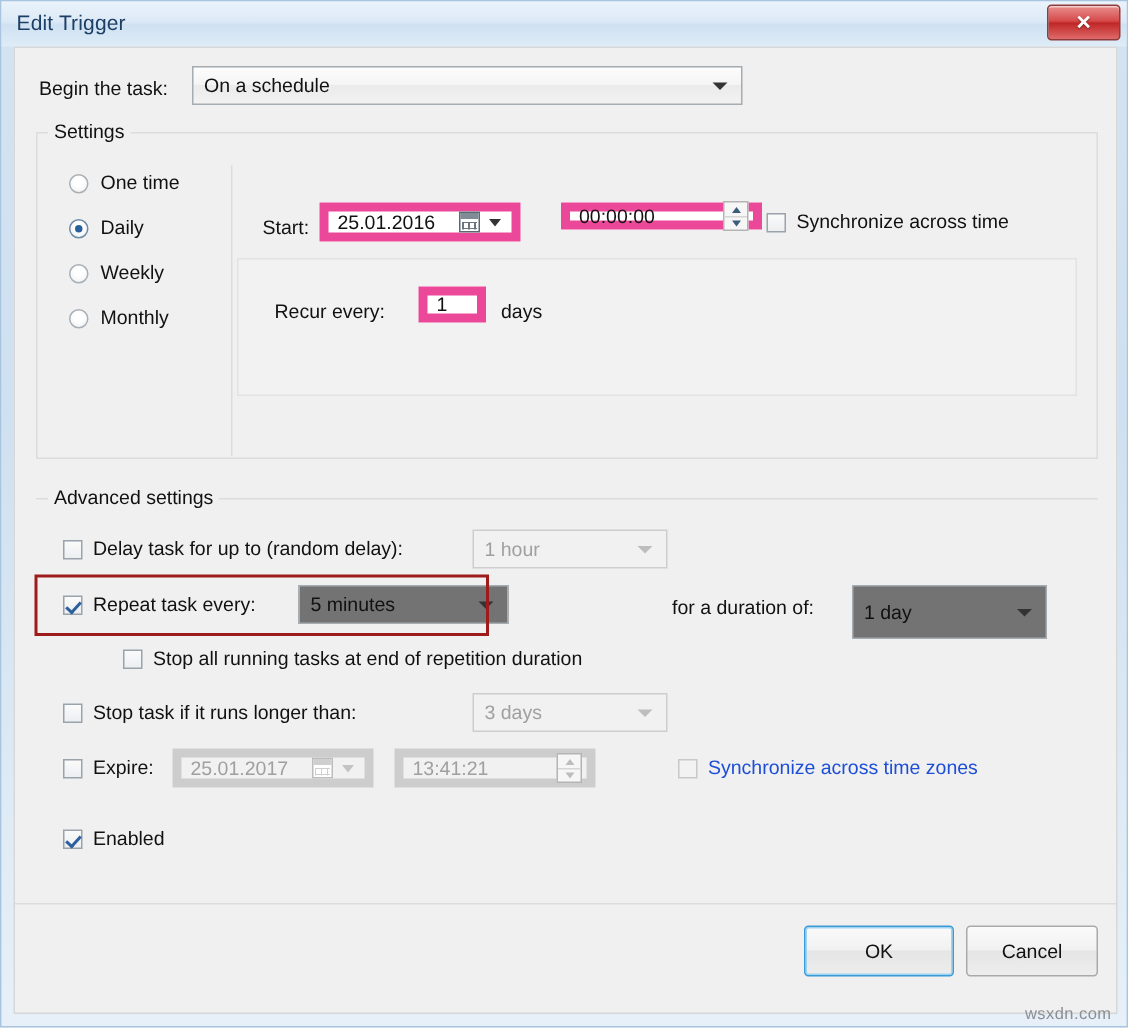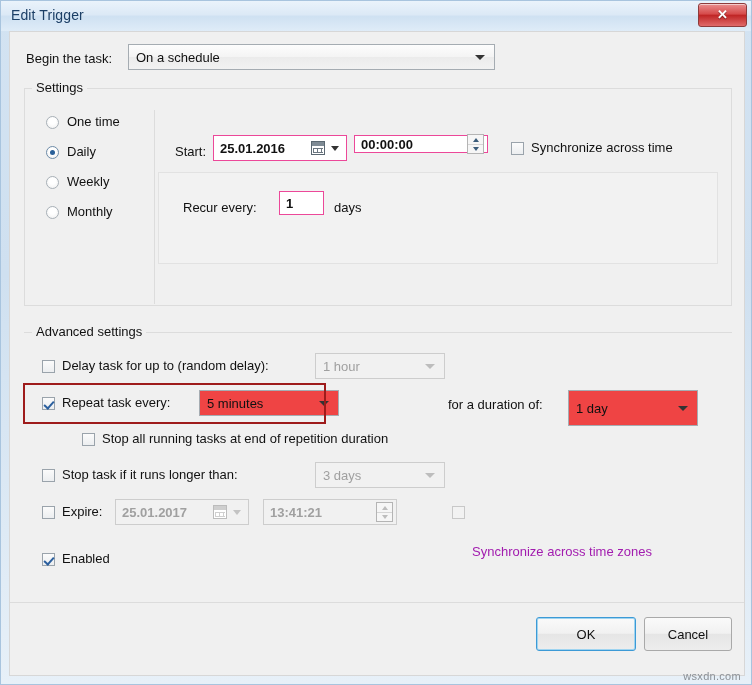--- a/index.html
+++ b/index.html
@@ -58,30 +58,30 @@
   }
   .combo .ctext{
     position:absolute;left:7px;top:50%;transform:translateY(-50%);
     white-space:nowrap;color:#111;
   }
   .combo .arrow{
     position:absolute;right:9px;top:50%;margin-top:-2px;
     width:0;height:0;border-left:5px solid transparent;border-right:5px solid transparent;
     border-top:5px solid #333;
   }
-  .combo.plain{background:#ef4444;}
+  .combo.plain{background:#737373;}
   .combo.dis{
     background:#f1f1f1;border-color:#cdcdcd;cursor:default;
   }
   .combo.dis .ctext{color:#a0a0a0;}
   .combo.dis .arrow{border-top-color:#bdbdbd;}
 
   .textbox{
     position:absolute;box-sizing:border-box;
-    background:#ffffff;border:1px solid #ec4899;font-weight:bold;
+    background:#ffffff;border:6px solid #ec4899;
   }
   .textbox .tv{
     position:absolute;left:6px;top:50%;transform:translateY(-50%);
     white-space:nowrap;color:#111;
   }
   .textbox.dis{background:#f1f1f1;border-color:#cdcdcd;}
   .textbox.dis .tv{color:#a0a0a0;}
 
   
   .calicon{
@@ -144,21 +144,21 @@
     border:1px solid #9aa3ab;
     background:linear-gradient(to bottom,#fbfbfb,#eceef0);
   }
   .cb.checked .box:after{
     content:"";position:absolute;left:3px;top:1px;width:4px;height:8px;
     border:solid #2b5f9e;border-width:0 2px 2px 0;
     transform:rotate(42deg);
   }
   .cb.dis .box{border-color:#c8c8c8;background:#f2f2f2;}
   .cb .cblabel{position:absolute;left:20px;top:-2px;white-space:nowrap;}
-  .cb.dis .cblabel{color:#a21caf;margin-top:40px;}
+  .cb.dis .cblabel{color:#1d4ed8;}
 
   
   .rb{position:absolute;cursor:pointer;}
   .rb .circ{
     position:absolute;left:0;top:0;width:13px;height:13px;box-sizing:border-box;
     border:1px solid #a8b0b7;border-radius:50%;
     background:radial-gradient(circle at 50% 38%,#ffffff 35%,#ededed 100%);
   }
   .rb.sel .circ{border-color:#6e8ca8;}
   .rb.sel .circ:after{
@@ -255,21 +255,21 @@
       </div>
 
       <div class="vsep" style="left:130px;top:30px;height:194px;"></div>
 
       <div class="lbl" style="left:151px;top:64px;">Start:</div>
       <div class="textbox" style="left:189px;top:55px;width:134px;height:26px;">
         <div class="tv">25.01.2016</div>
         <div class="calicon"></div>
         <div class="calarrow"></div>
       </div>
-      <div class="textbox" style="left:330px;top:55px;width:134px;height:18px;">
+      <div class="textbox" style="left:350px;top:55px;width:134px;height:18px;">
         <div class="tv">00:00:00</div>
         <div class="spin">
           <div class="up"></div>
           <div class="dn"></div>
         </div>
       </div>
       <div class="cb" style="left:487px;top:62px;">
         <div class="box"></div>
         <div class="cblabel">Synchronize across time</div>
       </div>

